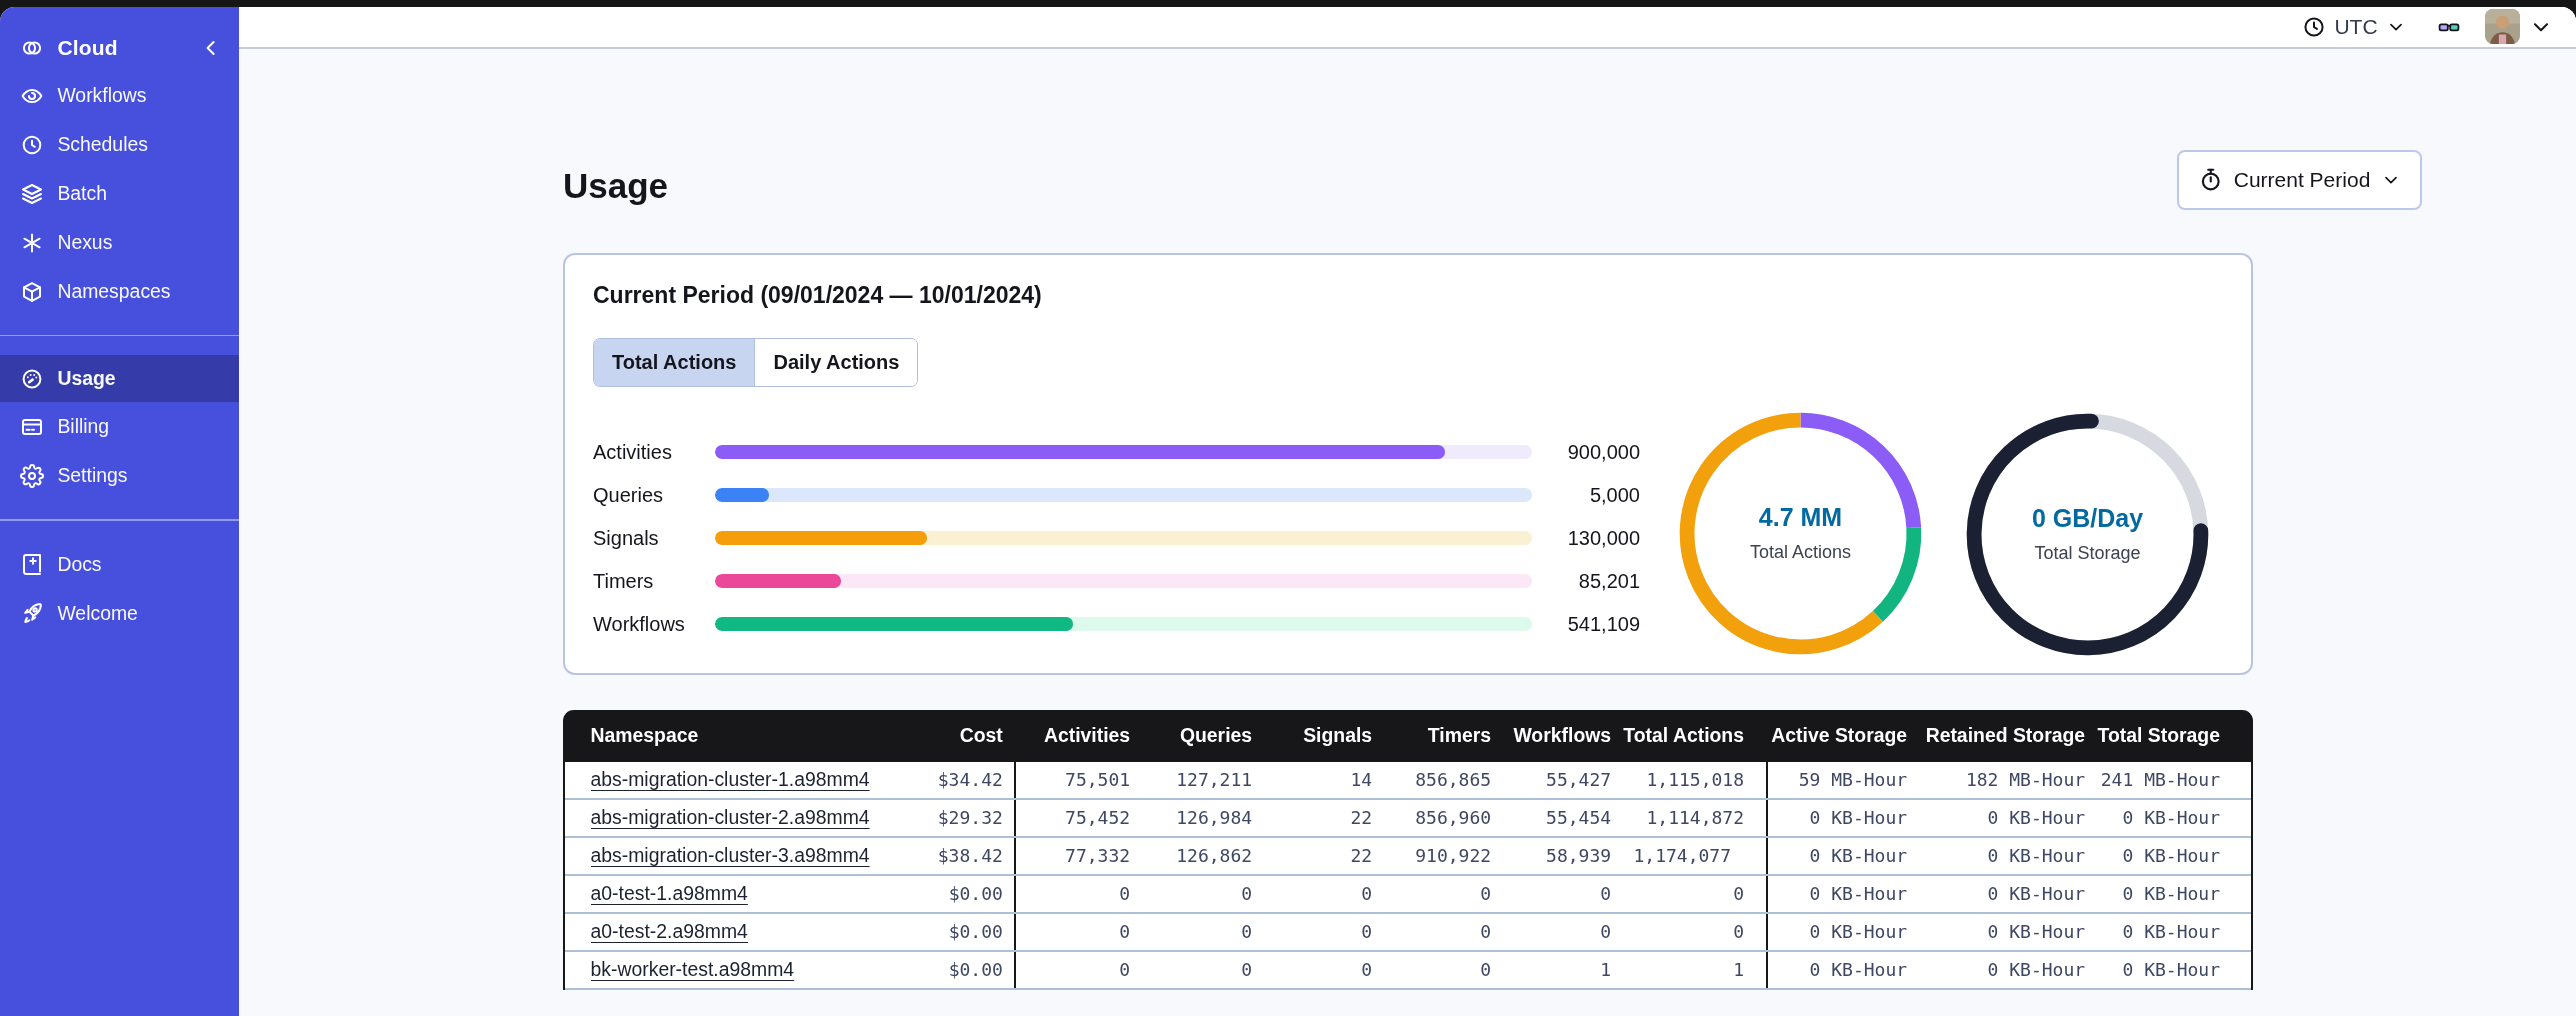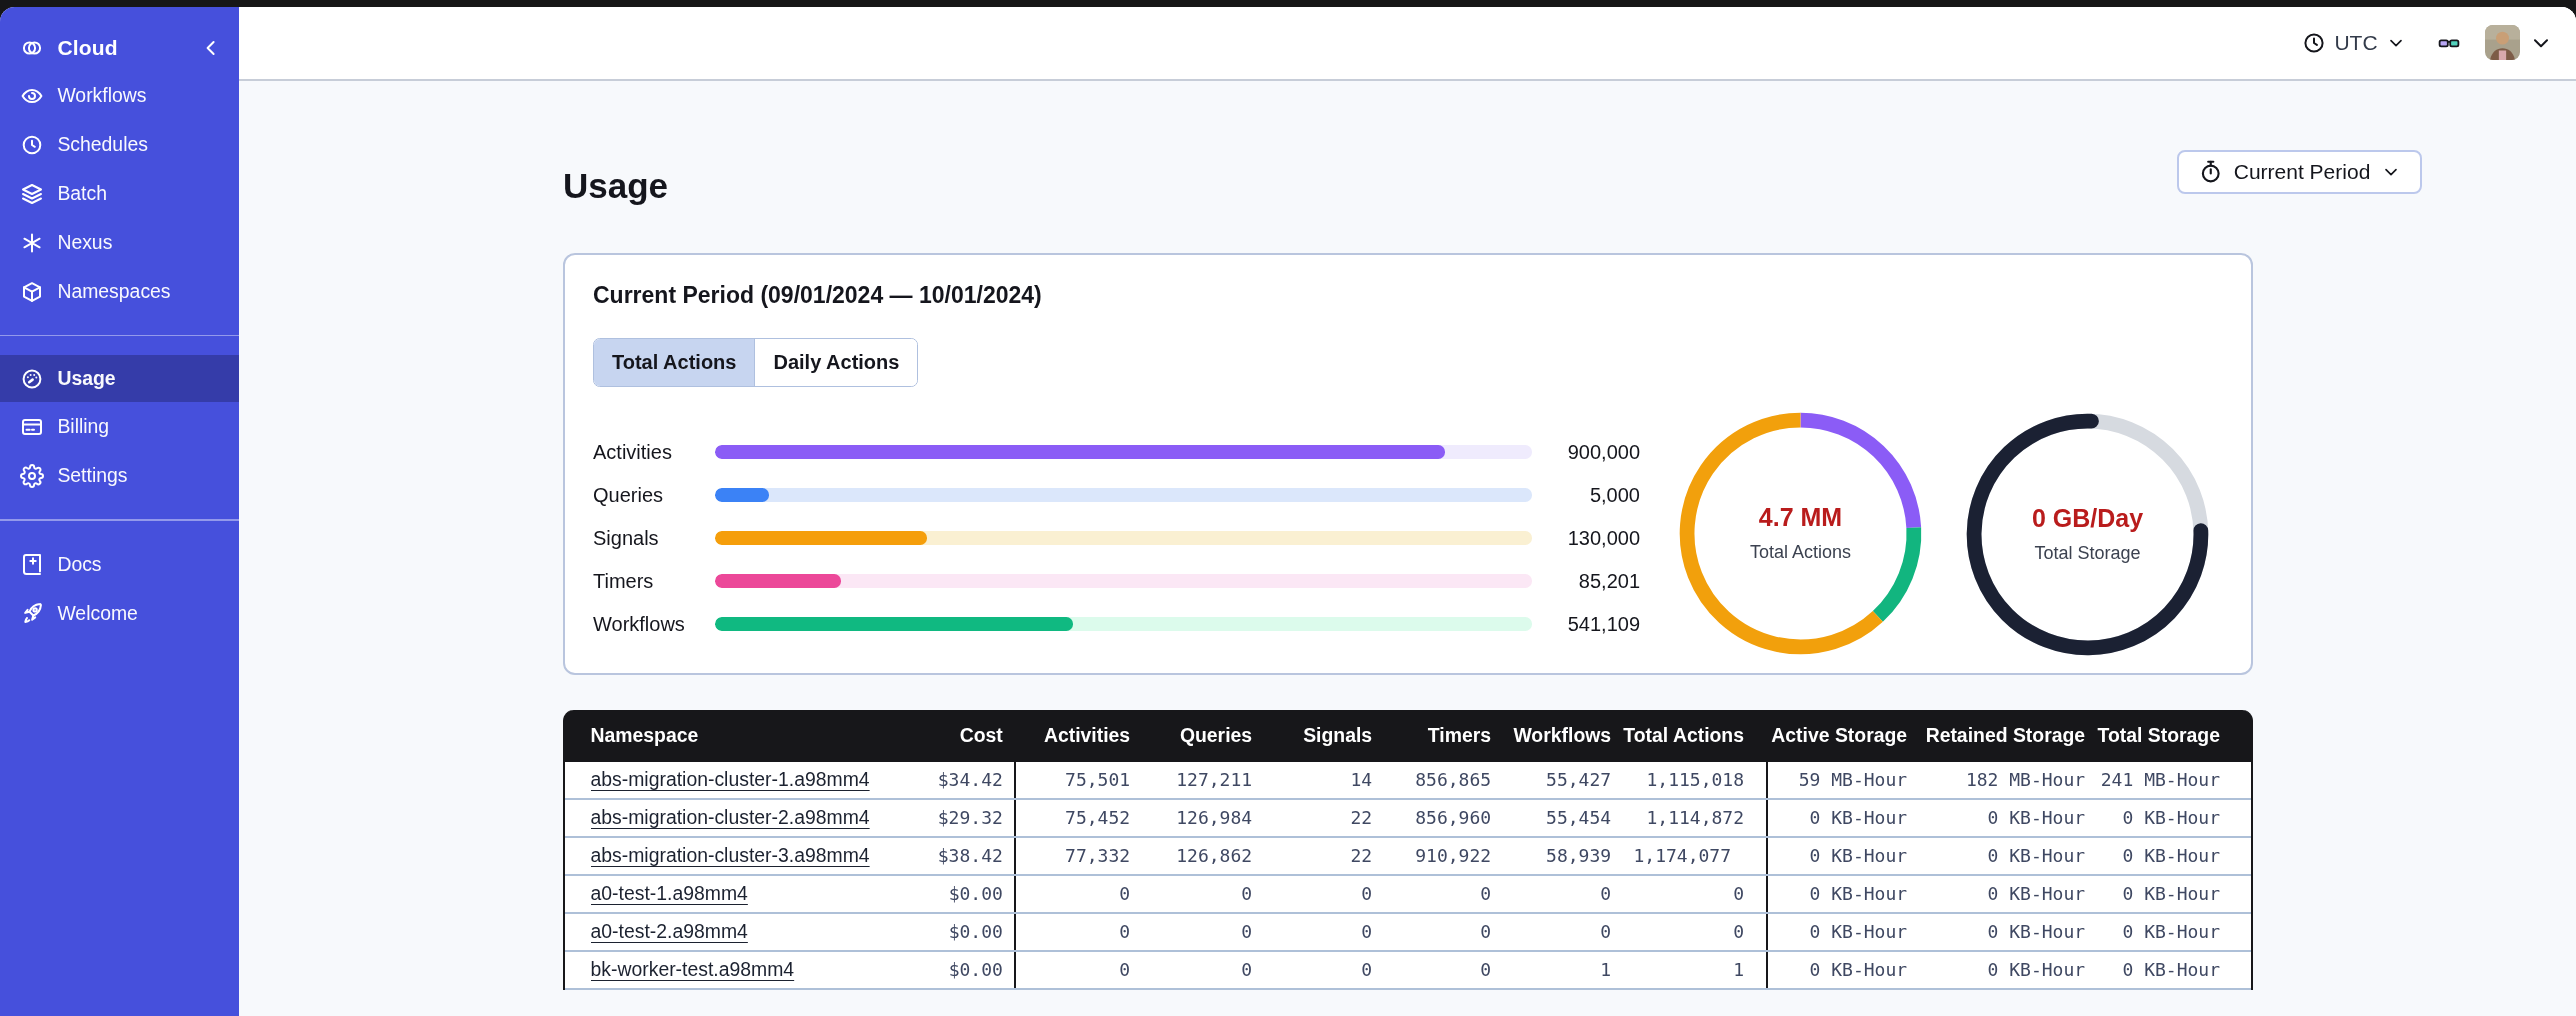--- a/index.html
+++ b/index.html
@@ -18,36 +18,36 @@
     cursor:pointer; font-size:19.4px; font-weight:500; color:rgba(255,255,255,.97); }
   .nav-item.active { background:rgba(10,10,40,.28); font-weight:700; height:47px; }
   .nav-item .label { margin-left:13.4px; }
   .side-divider { height:1.3px; background:rgba(255,255,255,.42); margin:19px 0; }
   .icon { display:inline-flex; align-items:center; justify-content:center; }
   .icon svg { display:block; }
   .sidebar .icon svg { width:24px; height:24px; stroke:#fff; }
 
   
   .main { position:absolute; left:239px; top:0; right:0; bottom:0; background:#F7F9FC; }
-  .topbar { position:absolute; left:0; right:0; top:0; height:74px; background:#fff;
+  .topbar { position:absolute; left:0; right:0; top:0; height:42px; background:#fff;
     border-bottom:2px solid #C7CDD8; display:flex; align-items:center;
     justify-content:flex-end; padding-right:23px; gap:0; }
   .topbar .icon svg { width:24px; height:24px; stroke:#15161C; }
   .tz-select { display:flex; align-items:center; gap:8px; cursor:pointer; }
   .tz-label { font-size:21px; color:#333B4A; font-weight:500; }
   .tz-select .chev svg { width:20px; height:20px; }
   .glasses-btn { margin-left:31px; cursor:pointer; }
   .glasses-btn svg { width:31px; height:31px; }
   .avatar-menu { display:flex; align-items:center; gap:9.4px; margin-left:24px; cursor:pointer; }
   .avatar { width:35px; height:35px; border-radius:8px; overflow:hidden; }
   .avatar svg { width:35px; height:35px; }
 
   .page-head { position:absolute; left:324px; right:67px; top:143px; }
   .page-title { font-size:35px; font-weight:600; color:#15161D; padding-top:16px; }
-  .period-btn { position:absolute; right:87px; top:0; height:44px; padding:0 19px;
+  .period-btn { position:absolute; right:87px; top:0; height:60px; padding:0 19px;
     display:flex; align-items:center; gap:10.7px; background:#fff;
     border:2px solid #BCC8EC; border-radius:8px; cursor:pointer;
     font-size:21px; font-weight:500; color:#15161D; }
   .period-btn .icon svg { width:25.5px; height:25.5px; stroke:#15161C; }
   .period-btn .chev svg { width:20px; height:20px; }
 
   
   .card { position:absolute; left:324px; top:246px; width:1690px; height:422px;
     background:#fff; border:2px solid #B9C5DE; border-radius:12px; }
   .card-title { position:absolute; left:28px; top:27px; font-size:23px; font-weight:600; color:#15161D; }
@@ -62,21 +62,21 @@
     align-items:center; height:43px; }
   .bar-label { font-size:20px; color:#15161D; font-weight:500; }
   .bar-track { height:13.4px; border-radius:6.7px; position:relative; overflow:hidden; }
   .bar-fill { position:absolute; left:0; top:0; bottom:0; border-radius:6.7px; }
   .bar-value { font-size:20px; color:#15161D; text-align:right; }
 
   .donut-wrap { position:absolute; width:255px; height:255px; }
   .donut-wrap svg { position:absolute; inset:0; }
   .donut-center { position:absolute; inset:0; display:flex; flex-direction:column;
     align-items:center; justify-content:center; gap:9.4px; text-align:center; }
-  .donut-number { font-size:25px; font-weight:600; color:#b91c1c; }
+  .donut-number { font-size:25px; font-weight:600; color:#0369a1; }
   .donut-sub { font-size:18px; color:#3C4250; }
 
   
   .usage-table { position:absolute; left:324px; top:703px; width:1690px; }
   .t-head { background:#17171A; border-radius:10.7px 10.7px 0 0; height:52px;
     border-left:2px solid #17171A; border-right:2px solid #17171A; }
   .t-grid { display:grid; align-items:center; height:100%; padding-left:25.5px; }
   .t-head .t-grid .cell { color:#fff; font-size:19.4px; font-weight:600; }
   .t-body { background:#fff; border-left:2px solid #17171A; border-right:2px solid #17171A; }
   .t-row { height:38px; border-bottom:2px solid #AEC0D8; }

